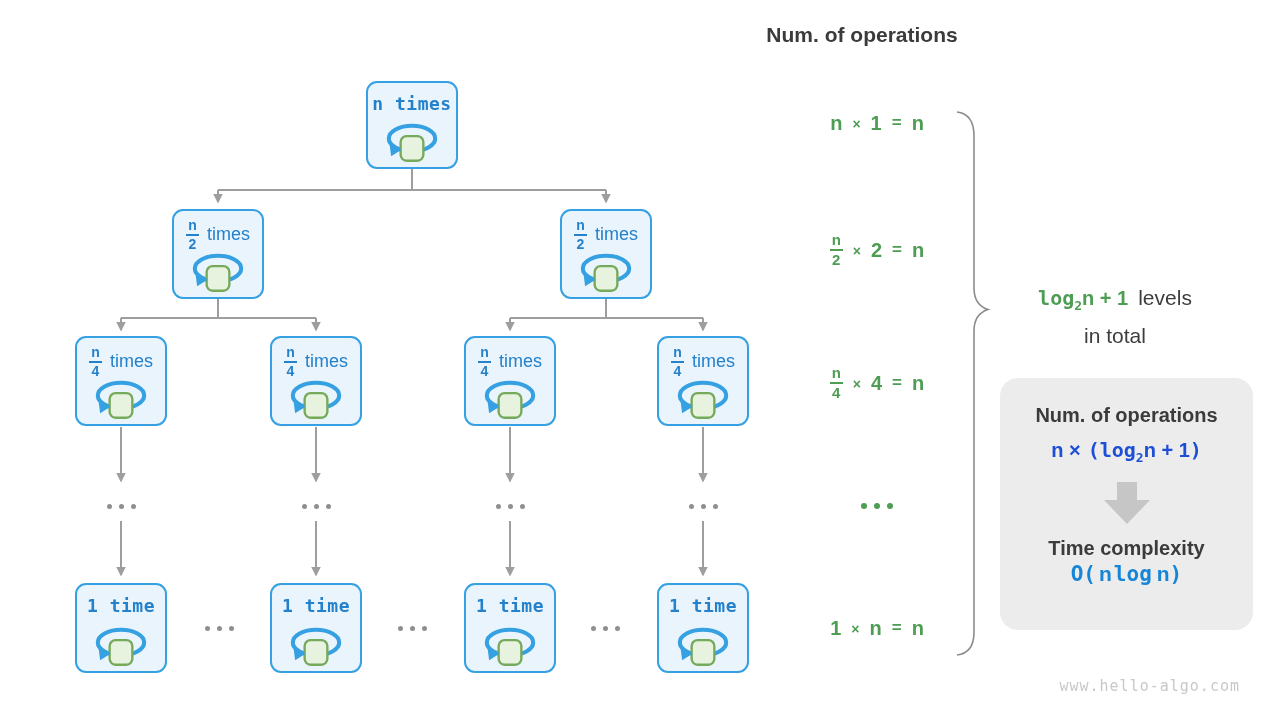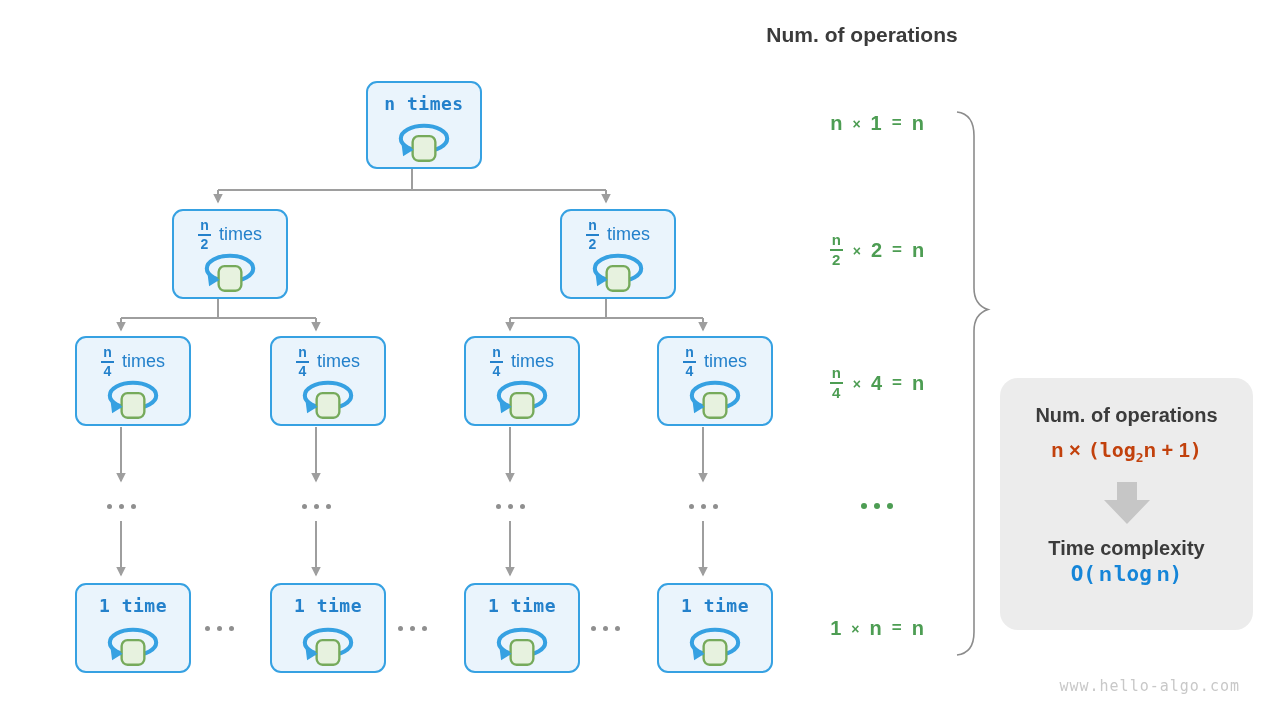--- a/index.html
+++ b/index.html
@@ -1,21 +1,21 @@
 <!DOCTYPE html>
 <html><head>
 <meta charset="utf-8">
 <style>
   html,body{margin:0;padding:0;background:#fff;}
   .canvas{position:relative;width:1280px;height:720px;background:#ffffff;overflow:hidden;
           font-family:"Liberation Sans",sans-serif;}
   svg.wires{position:absolute;left:0;top:0;pointer-events:none;}
 
   
-  .node{position:absolute;width:116px;box-sizing:border-box;background:#eaf4fc;
+  .node{position:absolute;width:92px;box-sizing:border-box;background:#eaf4fc;
         border:2.5px solid #36a1e2;border-radius:11px;display:flex;flex-direction:column;
         align-items:center;justify-content:space-between;padding:10px 0 4px;}
   .nlabel{color:#2481cb;}
   .mono{font-family:"DejaVu Sans Mono",monospace;font-size:18px;font-weight:600;letter-spacing:.5px;}
   .fracrow{display:flex;align-items:center;gap:8px;margin-top:2px;}
   .word{font-size:18px;font-weight:500;color:#2481cb;}
   .frac{display:inline-flex;flex-direction:column;align-items:center;line-height:1.05;
         font-weight:700;font-size:14px;}
   .frac .fden{border-top:2px solid currentColor;padding-top:1px;margin-top:1px;min-width:13px;text-align:center;}
   .loop{width:56px;height:40px;}
@@ -42,21 +42,21 @@
           font-size:21px;color:#3d3d3d;line-height:30px;}
   .gmono{font-family:"DejaVu Sans Mono",monospace;font-weight:700;color:#4d9d53;font-size:20px;}
   .gsub{font-size:13px;color:#4d9d53;font-weight:700;font-family:"DejaVu Sans Mono",monospace;}
   .gsans{font-weight:700;color:#4d9d53;font-size:20px;margin-right:10px;}
 
   
   .sbox{position:absolute;left:1000px;top:378px;width:253px;height:252px;background:#ececec;
         border-radius:18px;display:flex;flex-direction:column;align-items:center;
         padding-top:26px;box-sizing:border-box;}
   .sbox .t{font-weight:700;font-size:20px;color:#3b3b3b;}
-  .formula{margin-top:11px;color:#c2410c;font-weight:700;font-size:20px;}
+  .formula{margin-top:11px;color:#1d4ed8;font-weight:700;font-size:20px;}
   .fmono{font-family:"DejaVu Sans Mono",monospace;}
   .fsans{font-family:"Liberation Sans",sans-serif;}
   .formula sub{font-size:13px;}
   .fa{margin-right:7px;}
   .bigarrow{margin:17px 0 13px;}
   .cmplx{margin-top:2px;color:#1585d8;font-weight:700;font-size:21px;}
   .cm-n{margin:0 2px 0 3px;}
   .cm-log{margin-right:5px;}
 
   
@@ -297,20 +297,26 @@
     </div>
 
   <div class="eq" style="top:614px;height:28px;">
     <span>1</span>
     <span class="op">×</span>
     <span>n</span>
     <span class="eqs">=</span>
     <span>n</span>
   </div>
 
+  <div class="levels">
+    <div>
+      <span class="gmono">log</span><sub class="gsub">2</sub><span class="gsans">n + 1</span><span>levels</span>
+    </div>
+    <div>in total</div>
+  </div>
 
   <div class="sbox">
     <div class="t">Num. of operations</div>
     <div class="formula">
       <span class="fsans fa">n ×</span><span class="fmono">(</span><span class="fmono">log</span><sub class="fmono">2</sub><span class="fsans">n + 1</span><span class="fmono">)</span>
     </div>
     <svg class="bigarrow" width="54" height="42" viewBox="0 0 54 42">
       <polygon points="17,0 37,0 37,18 50,18 27,42 4,18 17,18" fill="#c6c6c6"></polygon>
     </svg>
     <div class="t">Time complexity</div>

